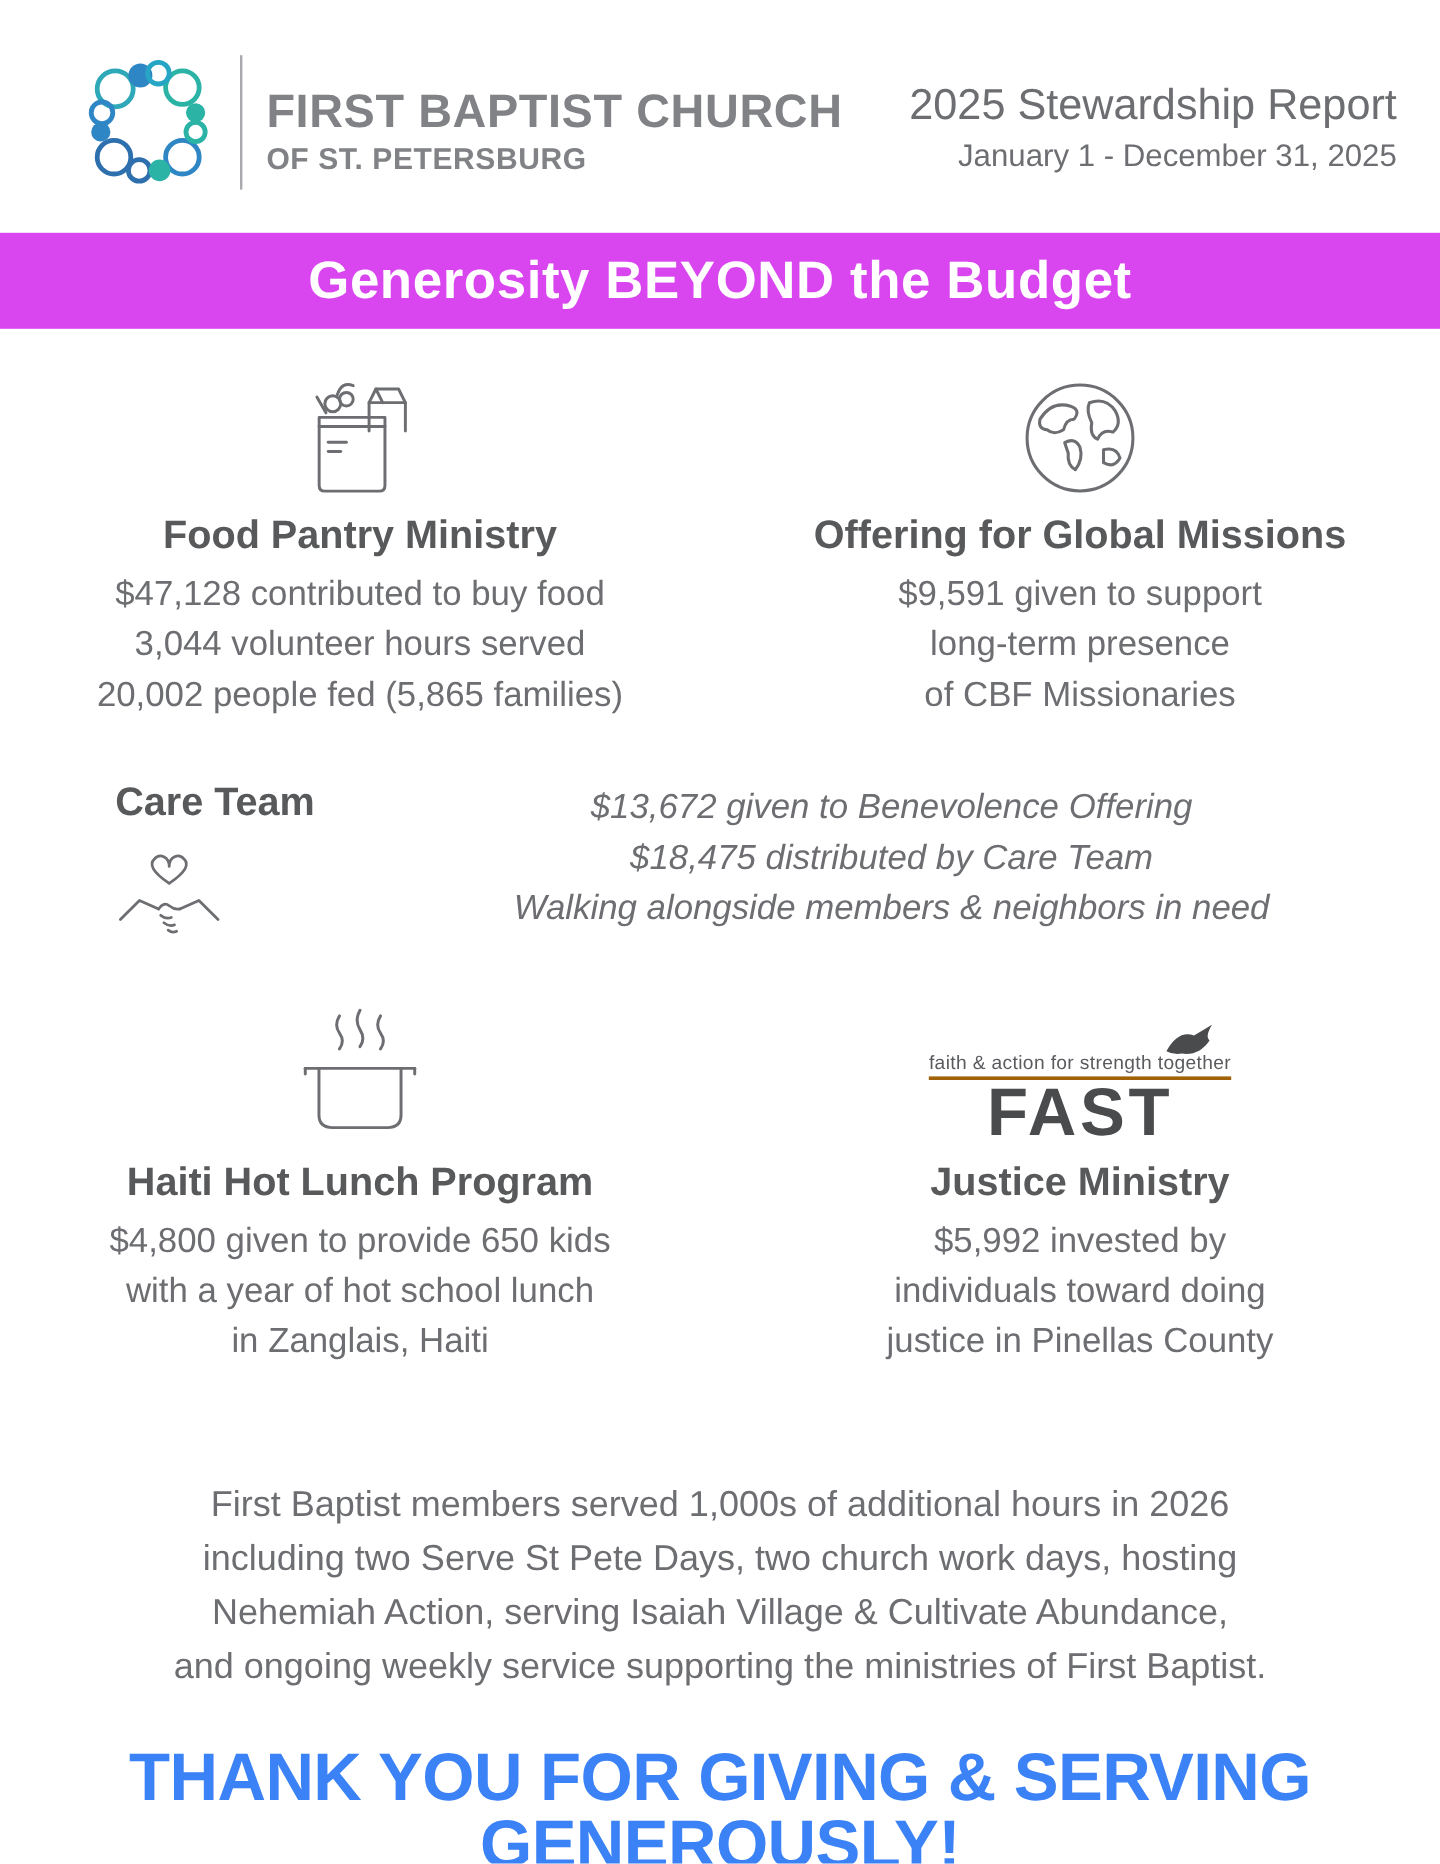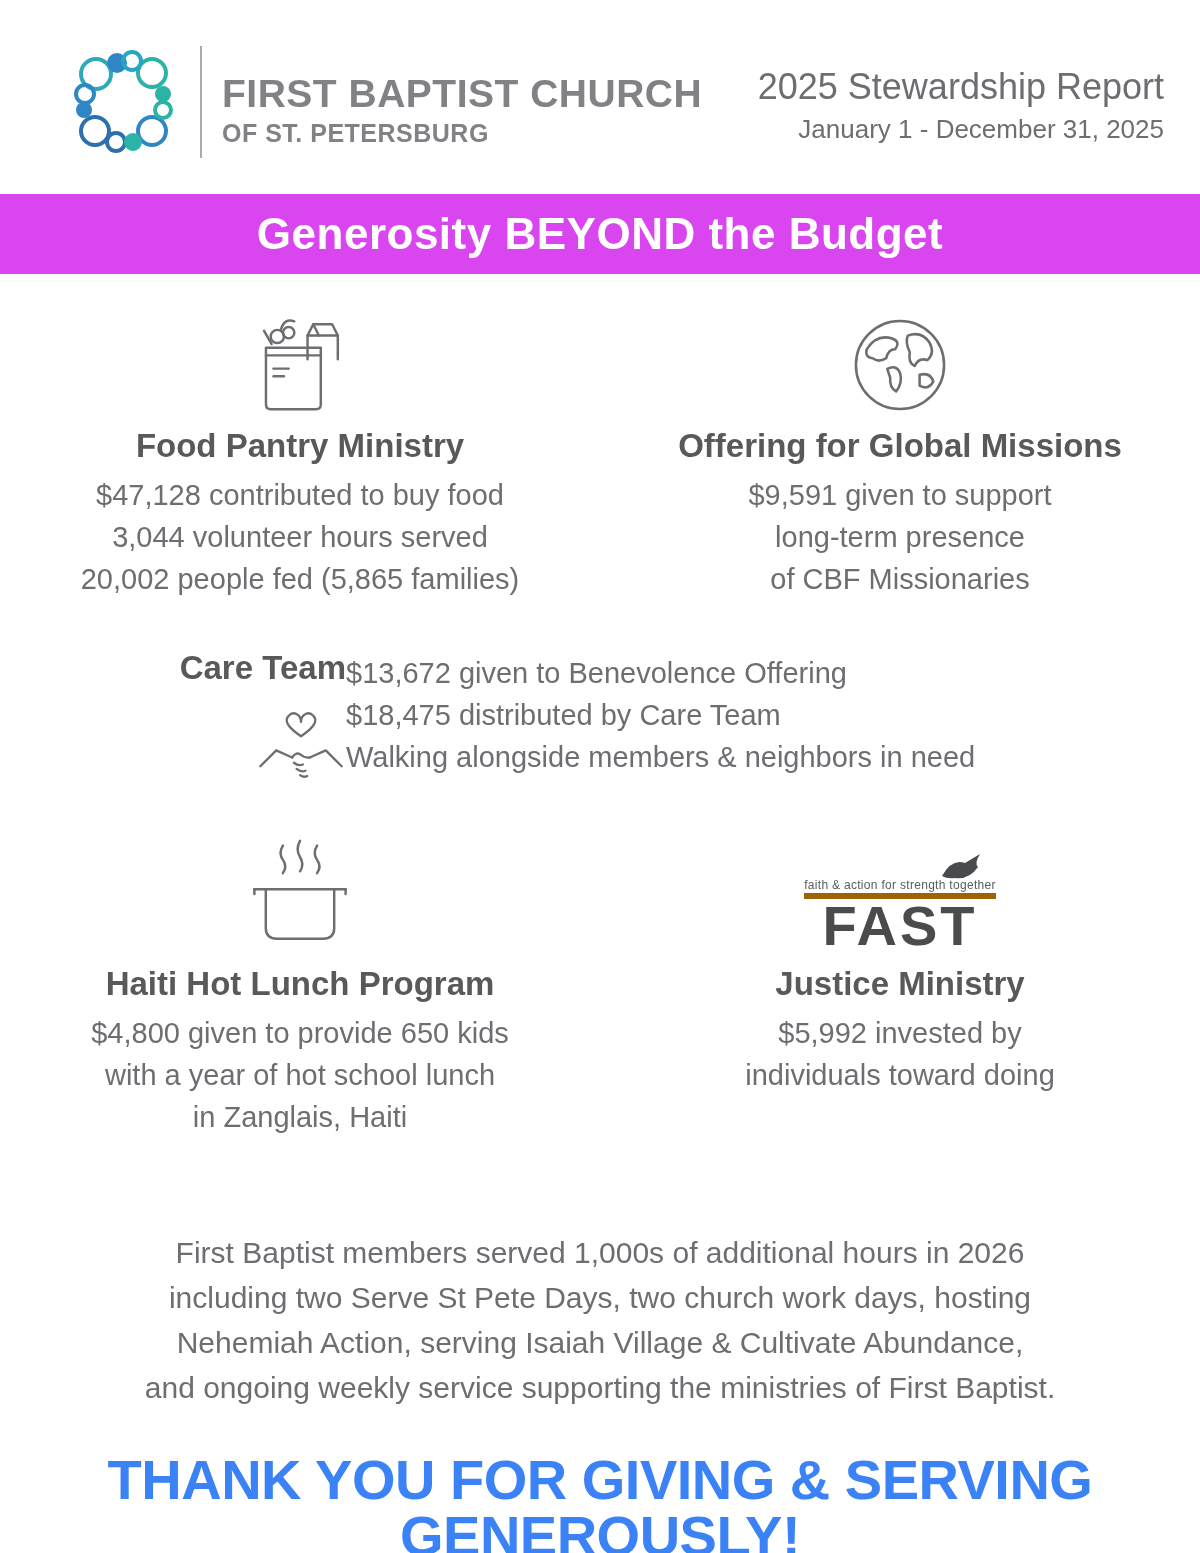--- a/index.html
+++ b/index.html
@@ -32,30 +32,30 @@
   .row2 { display:grid; grid-template-columns:1fr 1fr; margin-top:34px; text-align:center; }
   .row2.second { margin-top:46px; }
   .cell { padding:0 20px; }
   .icon-box { height:106px; display:flex; align-items:flex-end; justify-content:center; margin-bottom:12px; }
   .icon-box.tall { height:118px; }
   .sec-title { font-size:33px; font-weight:bold; color:#58595b; line-height:40px; margin-bottom:8px; }
   .sec-line { font-size:29px; line-height:42px; color:#6d6e71; }
 
   
   .care { display:flex; align-items:flex-start; margin-top:48px; padding:0 60px 0 96px; }
-  .care-left { width:250px; text-align:right; flex:0 0 auto; }
+  .care-left { width:250px; text-align:left; flex:0 0 auto; }
   .care-title { font-size:33px; font-weight:bold; color:#58595b; line-height:40px; }
   .care-icon { margin-top:4px; }
-  .care-lines { flex:1; padding-top:4px; }
+  .care-lines { flex:1; text-align:center; padding-top:4px;font-style:italic; }
 
   
   .fast-logo { position:relative; display:inline-block; text-align:center; padding-top:26px; }
   .fast-bird { position:absolute; top:0; right:10px; width:48px; height:30px; }
-  .fast-tagline { display:block; font-size:12px; color:#5a5b5e; letter-spacing:0.3px;
-                  border-bottom:6px solid #a16207; padding-bottom:1px; white-space:nowrap; }
+  .fast-tagline { display:block; font-size:16px; color:#5a5b5e; letter-spacing:0.3px;
+                  border-bottom:3px solid #a16207; padding-bottom:1px; white-space:nowrap; }
   .fast-word { display:block; font-size:56px; font-weight:bold; color:#4a4b4d;
                letter-spacing:3px; line-height:0.95; }
 
   
   .summary { margin-top:92px; text-align:center; }
   .summary-line { font-size:30px; line-height:45px; color:#6d6e71; }
   .thanks { margin-top:42px; text-align:center; font-size:56px; font-weight:bold;
             color:#3b82f6; letter-spacing:-0.5px; line-height:56px; }
 
   svg.outline { stroke:#6d6e71; fill:none; stroke-width:2.6; stroke-linecap:round; stroke-linejoin:round; }
@@ -199,20 +199,21 @@
           <svg class="fast-bird" viewBox="0 0 48 30">
             <path d="M4 24 Q14 6 27 11 L42 2 Q36 12 40 15 Q31 28 17 26 Q9 27 4 24 Z" fill="#4a4b4d"></path>
           </svg>
           <span class="fast-tagline">faith &amp; action for strength together</span>
           <span class="fast-word">FAST</span>
         </div>
       </div>
       <div class="sec-title">Justice Ministry</div>
       <div class="sec-line">$5,992 invested by</div>
       <div class="sec-line">individuals toward doing</div>
+      <div class="sec-line">justice in Pinellas County</div>
     </div>
   </div>
 
   <div class="summary">
     <div class="summary-line">First Baptist members served 1,000s of additional hours in 2026</div>
     <div class="summary-line">including two Serve St Pete Days, two church work days, hosting</div>
     <div class="summary-line">Nehemiah Action, serving Isaiah Village &amp; Cultivate Abundance,</div>
     <div class="summary-line">and ongoing weekly service supporting the ministries of First Baptist.</div>
   </div>
 

